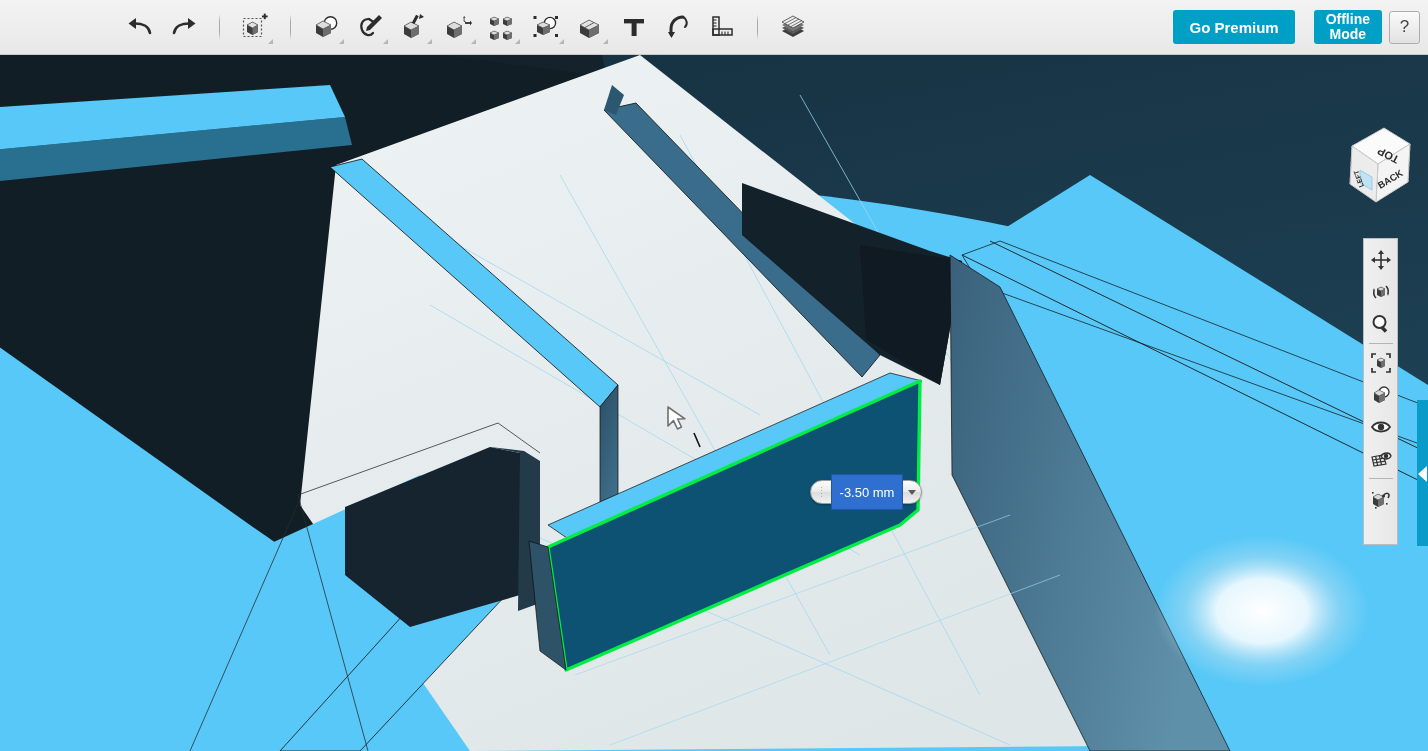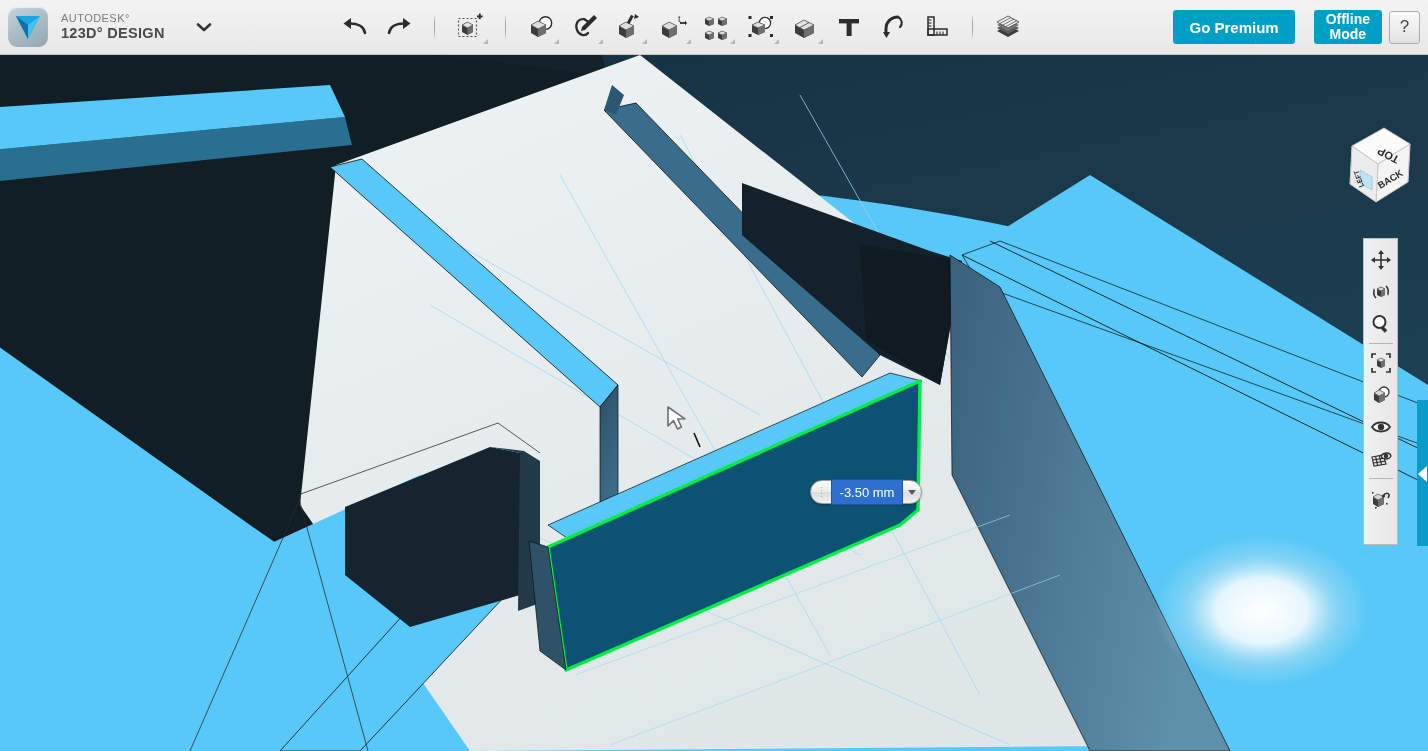--- a/index.html
+++ b/index.html
@@ -130,21 +130,21 @@
   #dim-grip {
     width: 20px; height: 22px; flex: none; cursor: move;
     display: flex; align-items: center; justify-content: center;
   }
   #dim-grip i {
     display: block; width: 3px; height: 13px;
     background-image: radial-gradient(circle, #b0b0b0 45%, transparent 46%);
     background-size: 3px 3px;
   }
   #dim-input {
-    flex: 1 1 auto; height: 26px; min-width: 0;
+    flex: 1 1 auto; height: 36px; min-width: 0;
     background: #2f6fd0; color: #ffffff;
     border: 1px solid #2255aa;
     font-family: "Liberation Sans", sans-serif; font-size: 13px;
     text-align: center; padding: 0 2px; outline: none;
   }
   #dim-dropdown {
     width: 18px; height: 22px; flex: none; cursor: pointer;
     display: flex; align-items: center; justify-content: center;
   }
   #dim-dropdown .tri {
@@ -400,38 +400,20 @@
     <div id="cursor">
       <svg width="26" height="30" viewBox="0 0 26 30">
         <path d="M 4,2 L 4,21 L 9.5,15.6 L 13.5,24 L 17.5,22 L 13.6,14 L 21,13.8 Z" fill="#fdfdfd" stroke="#6f6f6f" stroke-width="1.6" stroke-linejoin="round"></path>
       </svg>
     </div>
 
   </div>
 
   <div id="toolbar">
 
-    <div class="brand">
-      <div class="brand-logo">
-        <svg width="40" height="40" viewBox="0 0 40 40">
-          <polygon points="8,9 32,9 20,32" fill="#1ba6df"></polygon>
-          <polygon points="8,9 20,18 20,32" fill="#0f6fa8"></polygon>
-          <polygon points="20,18 32,9 20,32" fill="#3fc2f0"></polygon>
-        </svg>
-      </div>
-      <div class="brand-text">
-        <div class="l1">AUTODESK°</div>
-        <div class="l2">123D° DESIGN</div>
-      </div>
-      <div class="brand-caret">
-        <svg width="16" height="10" viewBox="0 0 16 10">
-          <path d="M 2,2.5 L 8,8 L 14,2.5" stroke="#333" stroke-width="2.6" fill="none" stroke-linecap="round" stroke-linejoin="round"></path>
-        </svg>
-      </div>
-    </div>
 
     <div style="width:118px"></div>
 
     <div class="tb-group">
       <div class="tb-btn" title="Undo">
         <svg width="26" height="22" viewBox="0 0 26 22">
           <path d="M 23,17 C 22,10 15,7.5 8,7.5" stroke="#2c2c2c" stroke-width="2.6" fill="none" stroke-linecap="round"></path>
           <polygon points="9,2 9,13 1.5,7.5" fill="#2c2c2c"></polygon>
         </svg>
       </div>

